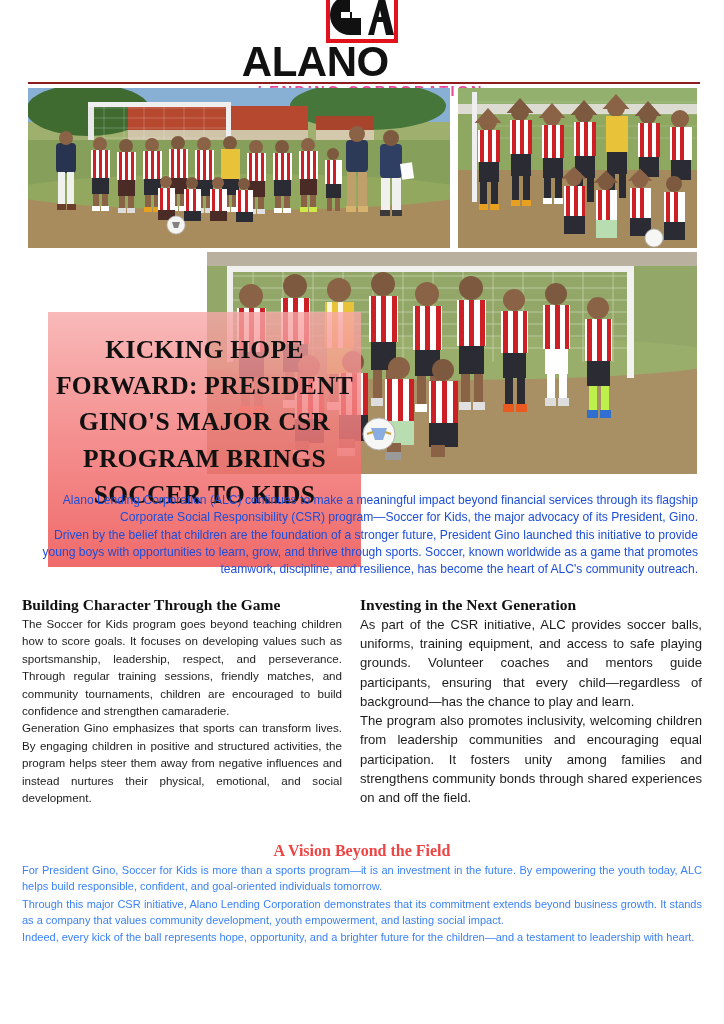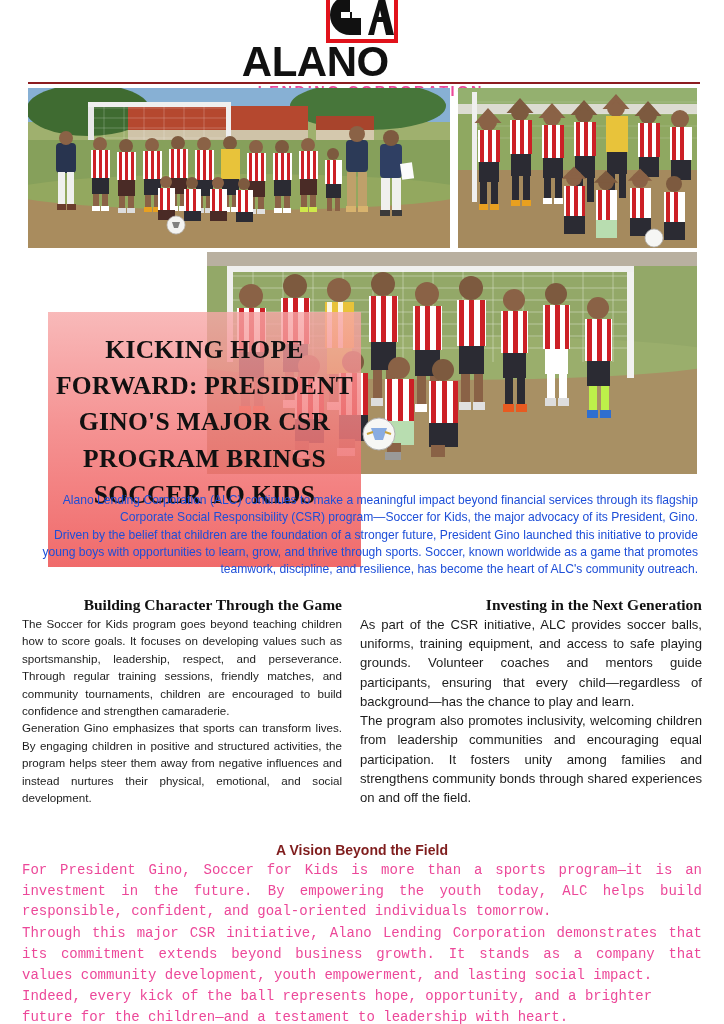--- a/index.html
+++ b/index.html
@@ -160,21 +160,21 @@
     display: flex;
     gap: 18px;
   }
   .col-left  { width: 320px; }
   .col-right { width: 342px; }
 
   .sec-head {
     font-family: "Liberation Serif", serif;
     font-weight: bold;
     color: #111111;
-    text-align: right;
+    text-align: left;
     margin: 0 0 1px 0;
   }
   .sec-head-left  { font-size: 15.5px; }
   .sec-head-right { font-size: 15.5px; }
 
   .col-left p {
     margin: 0;
     font-family: "Liberation Sans", sans-serif;
     font-size: 11.6px;
     line-height: 1.50;
@@ -191,34 +191,34 @@
   }
 
   
   .vision {
     position: absolute;
     left: 22px;
     top: 842px;
     width: 680px;
   }
   .vision-head {
-    font-family: Liberation Sans, sans-serif;
+    font-family: Liberation Serif, serif;
     font-weight: bold;
-    font-size: 14px;
-    color: #7f1d1d;
+    font-size: 16px;
+    color: #ef4444;
     text-align: center;
     margin: 0 0 2px 0;
   }
   .vision p {
     margin: 0 0 1px 0;
-    font-family: Liberation Mono, monospace;
-    font-size: 14px;
+    font-family: Liberation Sans, sans-serif;
+    font-size: 11px;
     line-height: 1.48;
     text-align: justify;
-    color: #ec4899;
+    color: #3b82f6;
   }
   .vision p:last-child { text-align: left; }
 </style>
 </head>
 <body>
 
 <div class="page">
 
   <div class="masthead">
     <div class="logo-lockup">

